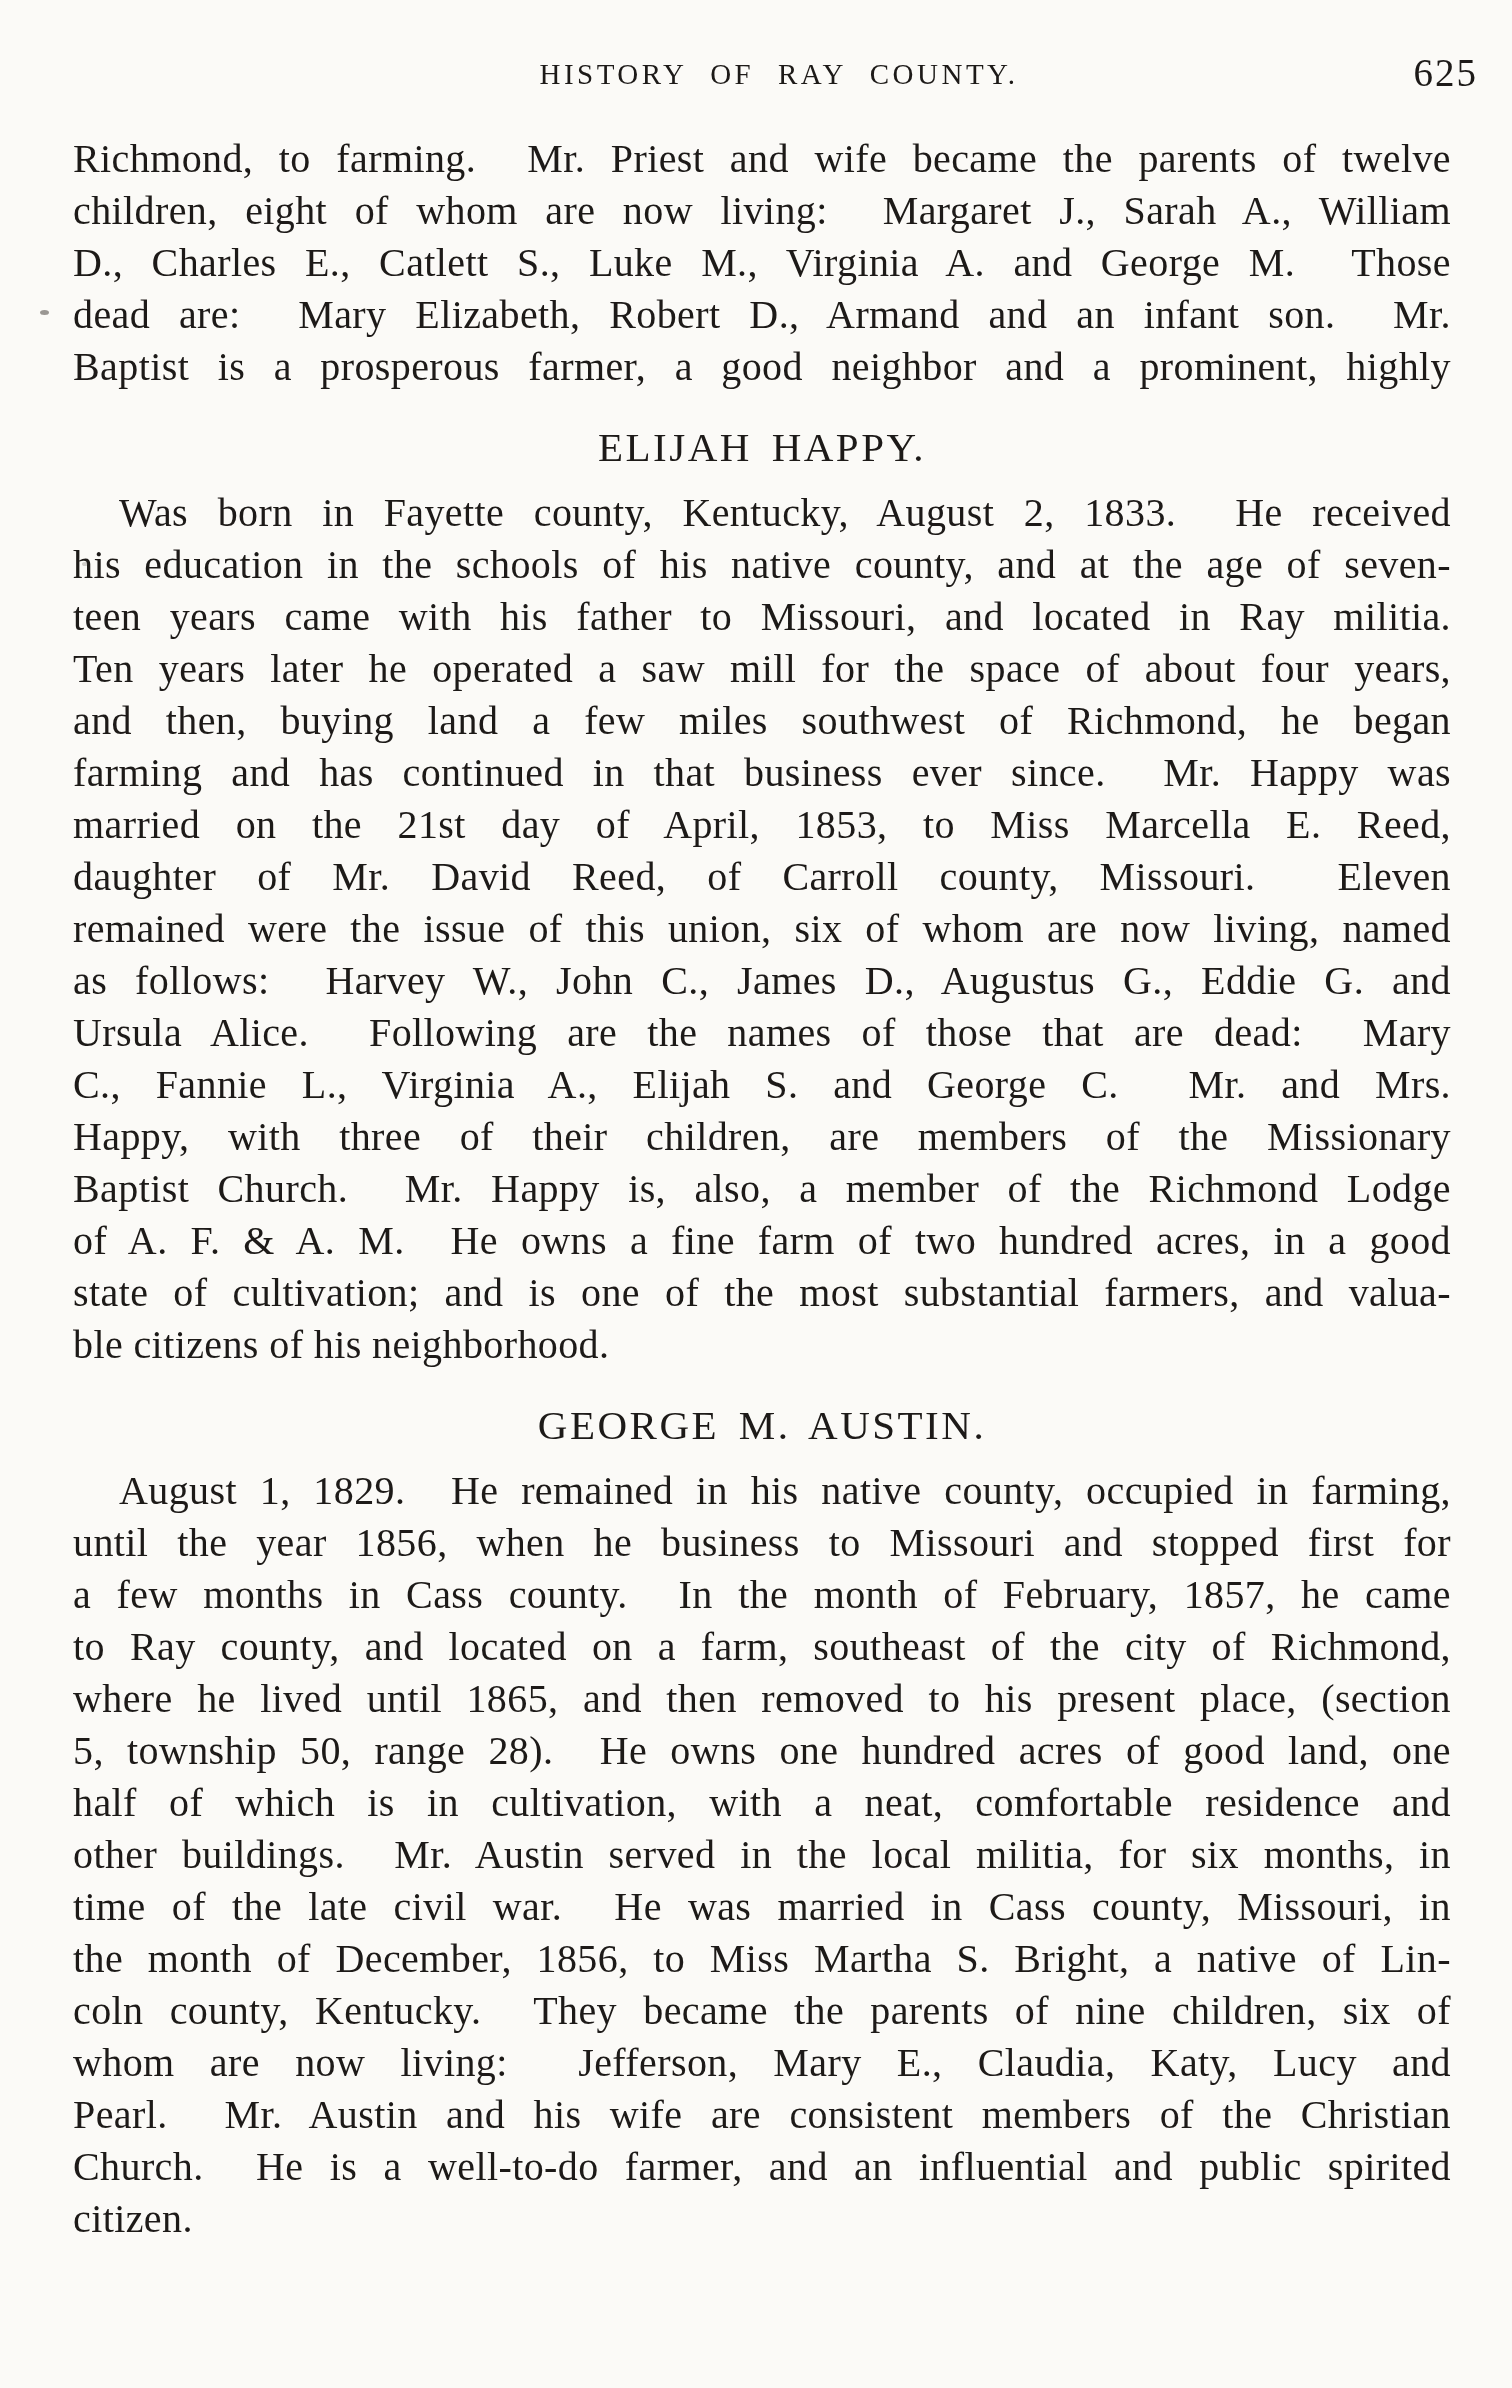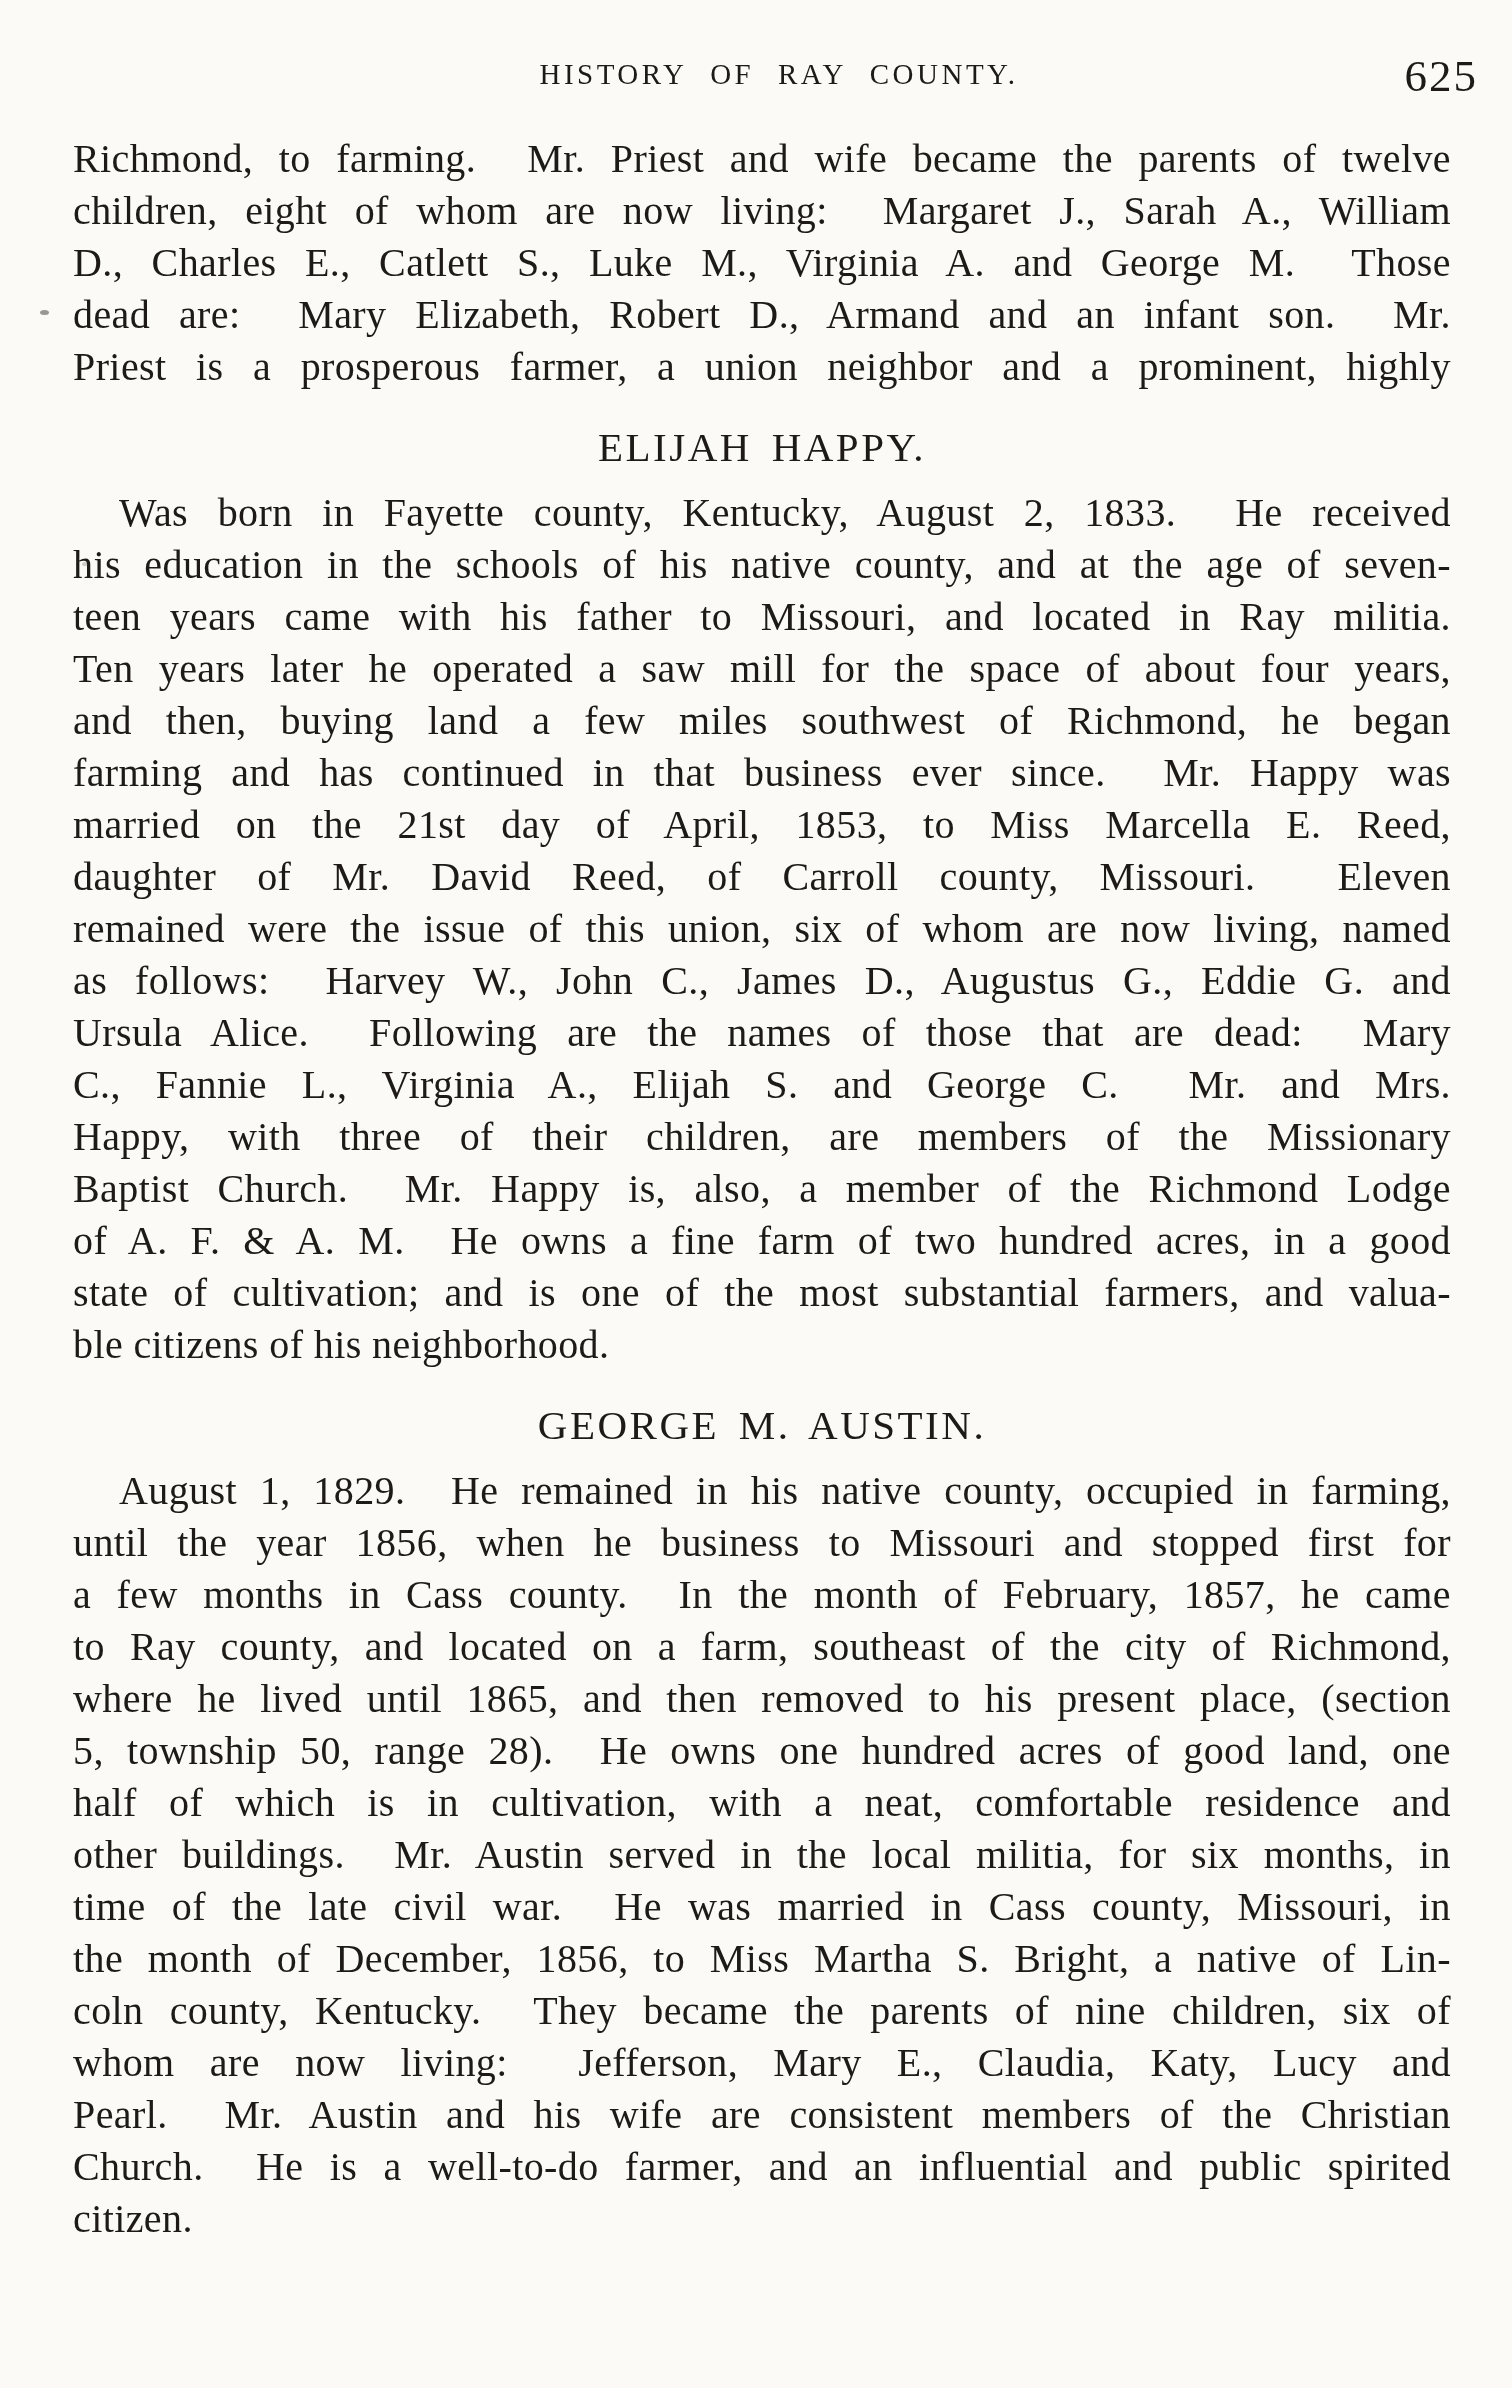--- a/index.html
+++ b/index.html
@@ -21,21 +21,21 @@
     letter-spacing: 3.5px;
     word-spacing: 13px;
     padding-left: 46px; 
     padding-top: 10px;
     font-weight: normal;
   }
   .page-number {
     position: absolute;
     top: 2px;
     right: 34px;
-    font-size: 45px;
+    font-size: 39px;
     letter-spacing: 2px;
     font-weight: normal;
   }
   
   .body-column { position: absolute; left: 66px; top: 126px; width: 1392px; }
   .paragraph {
     font-size: 40px;
     line-height: 52px;
     letter-spacing: 0.4px;
     margin: 7px;
@@ -67,21 +67,21 @@
     <div class="page-number">625</div>
   </div>
 
   <div class="body-column">
 
     <div class="paragraph">
         <div class="line">Richmond, to farming.&nbsp; Mr. Priest and wife became the parents of twelve</div>
         <div class="line">children, eight of whom are now living:&nbsp; Margaret J., Sarah A., William</div>
         <div class="line">D., Charles E., Catlett S., Luke M., Virginia A. and George M.&nbsp; Those</div>
         <div class="line">dead are:&nbsp; Mary Elizabeth, Robert D., Armand and an infant son.&nbsp; Mr.</div>
-        <div class="line">Priest is a prosperous farmer, a union neighbor and a prominent, highly</div>
+        <div class="line">Baptist is a prosperous farmer, a good neighbor and a prominent, highly</div>
       </div>
 
     <div class="heading">ELIJAH HAPPY.</div>
 
     <div class="paragraph indent">
         <div class="line">Was born in Fayette county, Kentucky, August 2, 1833.&nbsp; He received</div>
         <div class="line">his education in the schools of his native county, and at the age of seven-</div>
         <div class="line">teen years came with his father to Missouri, and located in Ray militia.</div>
         <div class="line">Ten years later he operated a saw mill for the space of about four years,</div>
         <div class="line">and then, buying land a few miles southwest of Richmond, he began</div>

